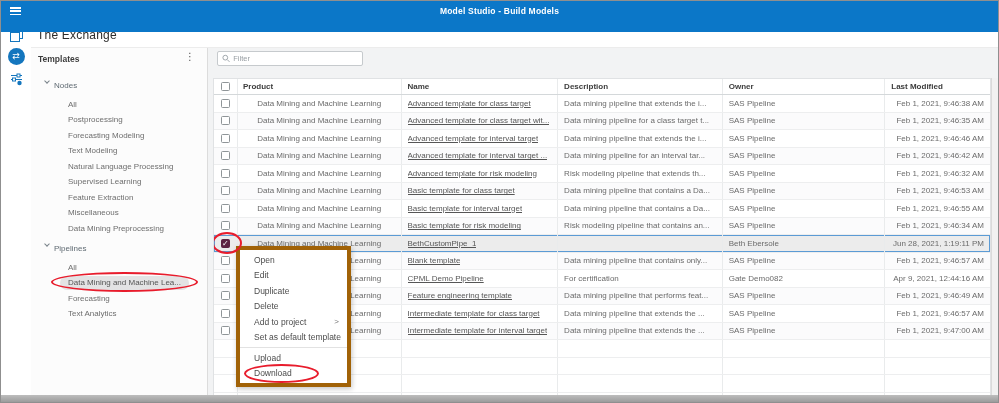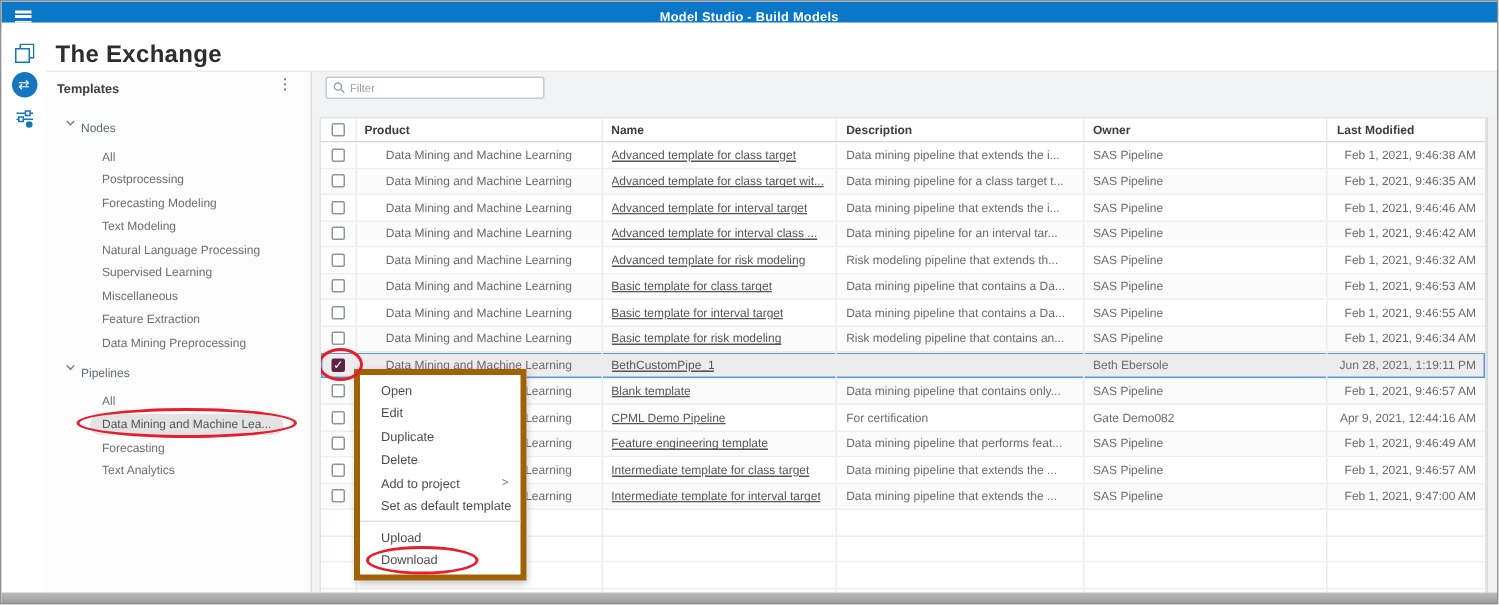--- a/index.html
+++ b/index.html
@@ -1,27 +1,27 @@
 <!DOCTYPE html>
 <html><head>
 <meta charset="utf-8">
 <style>
   * { margin:0; padding:0; box-sizing:border-box; }
   html,body { background:#d8d8d8; font-family:"Liberation Sans","DejaVu Sans",sans-serif; }
   .frame { position:relative; width:999px; height:403px; background:#fff; border:1px solid #8f8f8f; overflow:hidden; }
 
   
-  .topbar { position:absolute; left:0; top:0; right:0; height:14px; background:#0b77c8; z-index:5; }
+  .topbar { position:absolute; left:0; top:0; right:0; height:31px; background:#0b77c8; z-index:5; }
   .hamburger { position:absolute; left:9px; top:6px; width:11px; height:8px; display:flex; flex-direction:column; justify-content:space-between; cursor:pointer; }
   .hamburger i { display:block; height:1.5px; background:#fff; }
   .topbar-title { position:absolute; left:0; right:0; top:0; height:19px; display:flex; align-items:center; justify-content:center; color:#fff; font-size:8.5px; font-weight:bold; letter-spacing:.2px; }
 
   
   .page-header { position:absolute; left:0; top:19px; right:0; height:28px; background:#fff; border-bottom:1px solid #ececec; z-index:2; }
-  .page-title { position:absolute; left:36px; top:8px; font-size:16px; font-weight:700; color:#2d2d2d; letter-spacing:.2px; }
+  .page-title { position:absolute; left:36px; top:8px; font-size:12px; font-weight:400; color:#2d2d2d; letter-spacing:.2px; }
 
   
   .rail { position:absolute; left:0; top:20px; width:30px; bottom:7px; background:#fff; z-index:3; }
   .rail-btn { position:absolute; left:0; width:30px; height:20px; display:flex; align-items:center; justify-content:center; cursor:pointer; }
   .rail-circle { width:17px; height:17px; border-radius:50%; background:#1476be; color:#fff; display:flex; align-items:center; justify-content:center; font-size:9px; line-height:17px; }
 
   
   .sidepanel { position:absolute; left:30px; top:47px; width:177px; bottom:7px; background:#fcfcfc; }
   .panel-title { position:absolute; left:7px; top:6px; font-size:8.5px; font-weight:700; color:#3d3d3d; }
   .kebab { position:absolute; right:13px; top:3px; font-size:10px; color:#555; cursor:pointer; line-height:12px; }
@@ -124,22 +124,22 @@
         <div class="tree-group-head">
           <span class="chev"></span>
           <span>Nodes</span>
         </div>
         <div class="tree-item">All</div>
         <div class="tree-item">Postprocessing</div>
         <div class="tree-item">Forecasting Modeling</div>
         <div class="tree-item">Text Modeling</div>
         <div class="tree-item">Natural Language Processing</div>
         <div class="tree-item">Supervised Learning</div>
+        <div class="tree-item">Feature Extraction</div>
         <div class="tree-item">Miscellaneous</div>
-        <div class="tree-item">Feature Extraction</div>
         <div class="tree-item">Data Mining Preprocessing</div>
         <div class="tree-gap"></div>
         <div class="tree-group-head">
           <span class="chev"></span>
           <span>Pipelines</span>
         </div>
         <div class="tree-item">All</div>
         <div class="tree-item selected">
           <span class="pill">Data Mining and Machine Lea...<span class="annot annot-tree"></span></span>
         </div>
@@ -212,21 +212,21 @@
             <div class="cell c5">Feb 1, 2021, 9:46:46 AM</div>
           </div>
           <div class="trow alt">
             <div class="cell c0">
               <span class="cb-wrap">
                 <span class="cb"></span>
               </span>
             </div>
             <div class="cell c1">Data Mining and Machine Learning</div>
             <div class="cell c2">
-              <span class="name-link">Advanced template for interval class ...</span>
+              <span class="name-link">Advanced template for interval target ...</span>
             </div>
             <div class="cell c3">Data mining pipeline for an interval tar...</div>
             <div class="cell c4">SAS Pipeline</div>
             <div class="cell c5">Feb 1, 2021, 9:46:42 AM</div>
           </div>
           <div class="trow">
             <div class="cell c0">
               <span class="cb-wrap">
                 <span class="cb"></span>
               </span>

